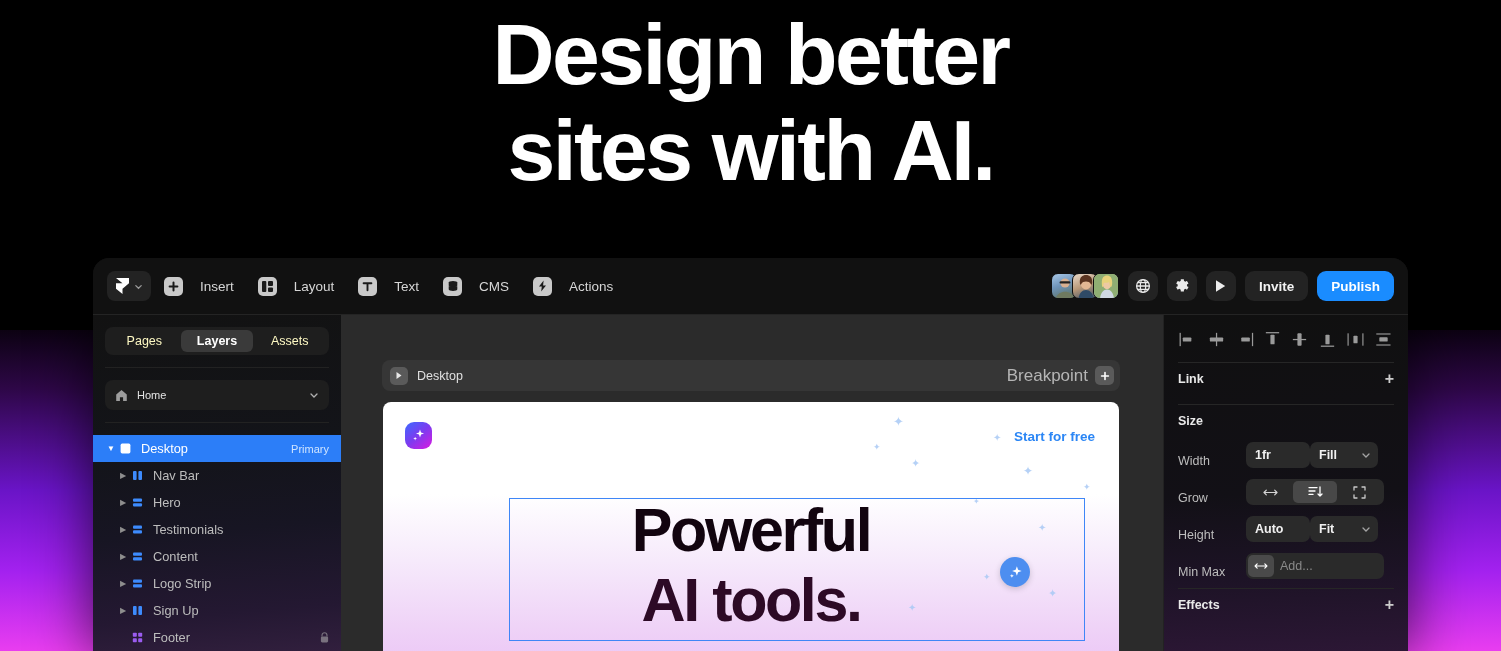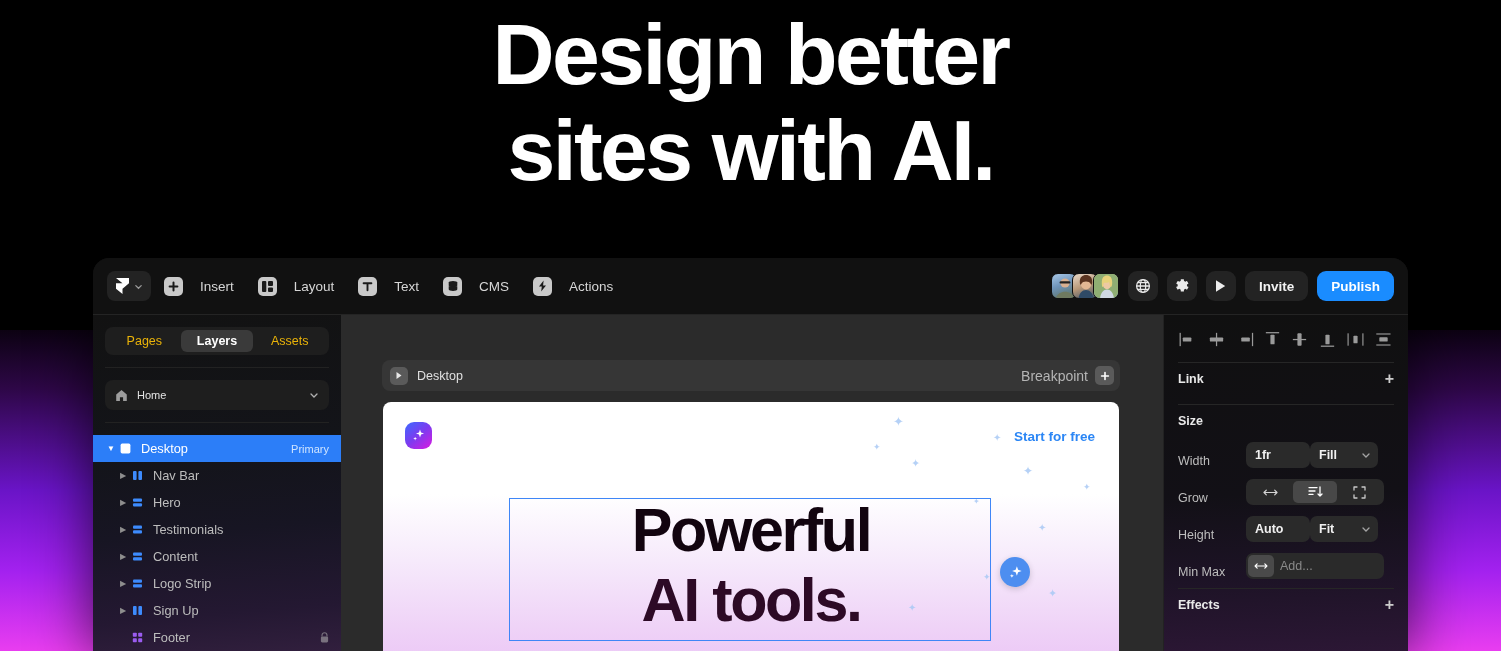--- a/index.html
+++ b/index.html
@@ -87,21 +87,21 @@
     background: linear-gradient(175deg, #121212 0%, #131419 38%, #171523 62%, #241832 85%, #33203f 100%);
     padding: 12px 0 0 0;
     position: relative;
   }
   .seg {
     margin: 0 12px; height: 28px; background: #1e1e1e; border-radius: 8px;
     display: flex; padding: 3px;
   }
   .seg-item {
     flex: 1; display: flex; align-items: center; justify-content: center;
-    font-size: 12.5px; color: #eab308; border-radius: 6px; cursor: pointer;
+    font-size: 12.5px; color: #fef9c3; border-radius: 6px; cursor: pointer;
   }
   .seg-item.active { background: #3a3a3a; color: #fff; font-weight: 600; }
   .divider { height: 1px; background: #222; margin: 12px 12px; }
   .page-select {
     margin: 0 12px; height: 30px; background: #1e1e1e; border-radius: 8px;
     display: flex; align-items: center; padding: 0 10px; gap: 9px; cursor: pointer;
   }
   .page-select .lbl { color: #e3e3e3; font-size: 11px; flex: 1; }
   .layers { margin-top: 4px; }
   .layer-row {
@@ -128,42 +128,42 @@
     position: absolute; left: 41px; top: 45px; width: 738px; height: 31px;
     background: #363636; border-radius: 8px; display: flex; align-items: center;
     padding: 0 6px 0 8px; gap: 9px;
   }
   .bp-play {
     width: 18px; height: 18px; border-radius: 5px; background: #5a5a5a;
     display: flex; align-items: center; justify-content: center;
   }
   .bp-label { font-size: 12.5px; color: #e0e0e0; }
   .bp-right { margin-left: auto; display: flex; align-items: center; gap: 7px; }
-  .bp-bp { font-size: 14px; color: #b5b5b5; margin-left: 12px; }
+  .bp-bp { font-size: 17px; color: #b5b5b5; margin-left: 12px; }
   .bp-plus {
     width: 19px; height: 19px; border-radius: 5px; background: #5a5a5a;
     display: flex; align-items: center; justify-content: center; color: #fff; font-size: 14px;
   }
   .artboard {
     position: absolute; left: 42px; top: 87px; width: 736px; height: 256px;
     background: linear-gradient(to bottom, #ffffff 0%, #ffffff 36%, #f6eafb 62%, #efd3f7 88%, #ecc9f6 100%);
     border-radius: 8px 8px 0 0; overflow: hidden;
   }
   .ai-badge {
     position: absolute; left: 22px; top: 20px; width: 27px; height: 27px;
     border-radius: 9px;
     background: linear-gradient(140deg, #3d6bff 0%, #7b3cf0 48%, #d91ae0 100%);
     display: flex; align-items: center; justify-content: center;
   }
   .start-free {
     position: absolute; right: 24px; top: 27px;
     font-size: 13.5px; font-weight: 700; color: #2b86f5;
   }
   .head-sel {
-    position: absolute; left: 126px; top: 96px; width: 482px; height: 143px;
+    position: absolute; left: 126px; top: 96px; width: 576px; height: 143px;
     border: 1.4px solid #3f86f7;
   }
   .big-head {
     position: absolute; left: 0; top: -4px; width: 482px;
     text-align: center;
     font-size: 61px; line-height: 70px; font-weight: 700;
     letter-spacing: -2.4px;
     color: #12040f;
   }
   .big-head .l2 { color: #2d0a26; }

